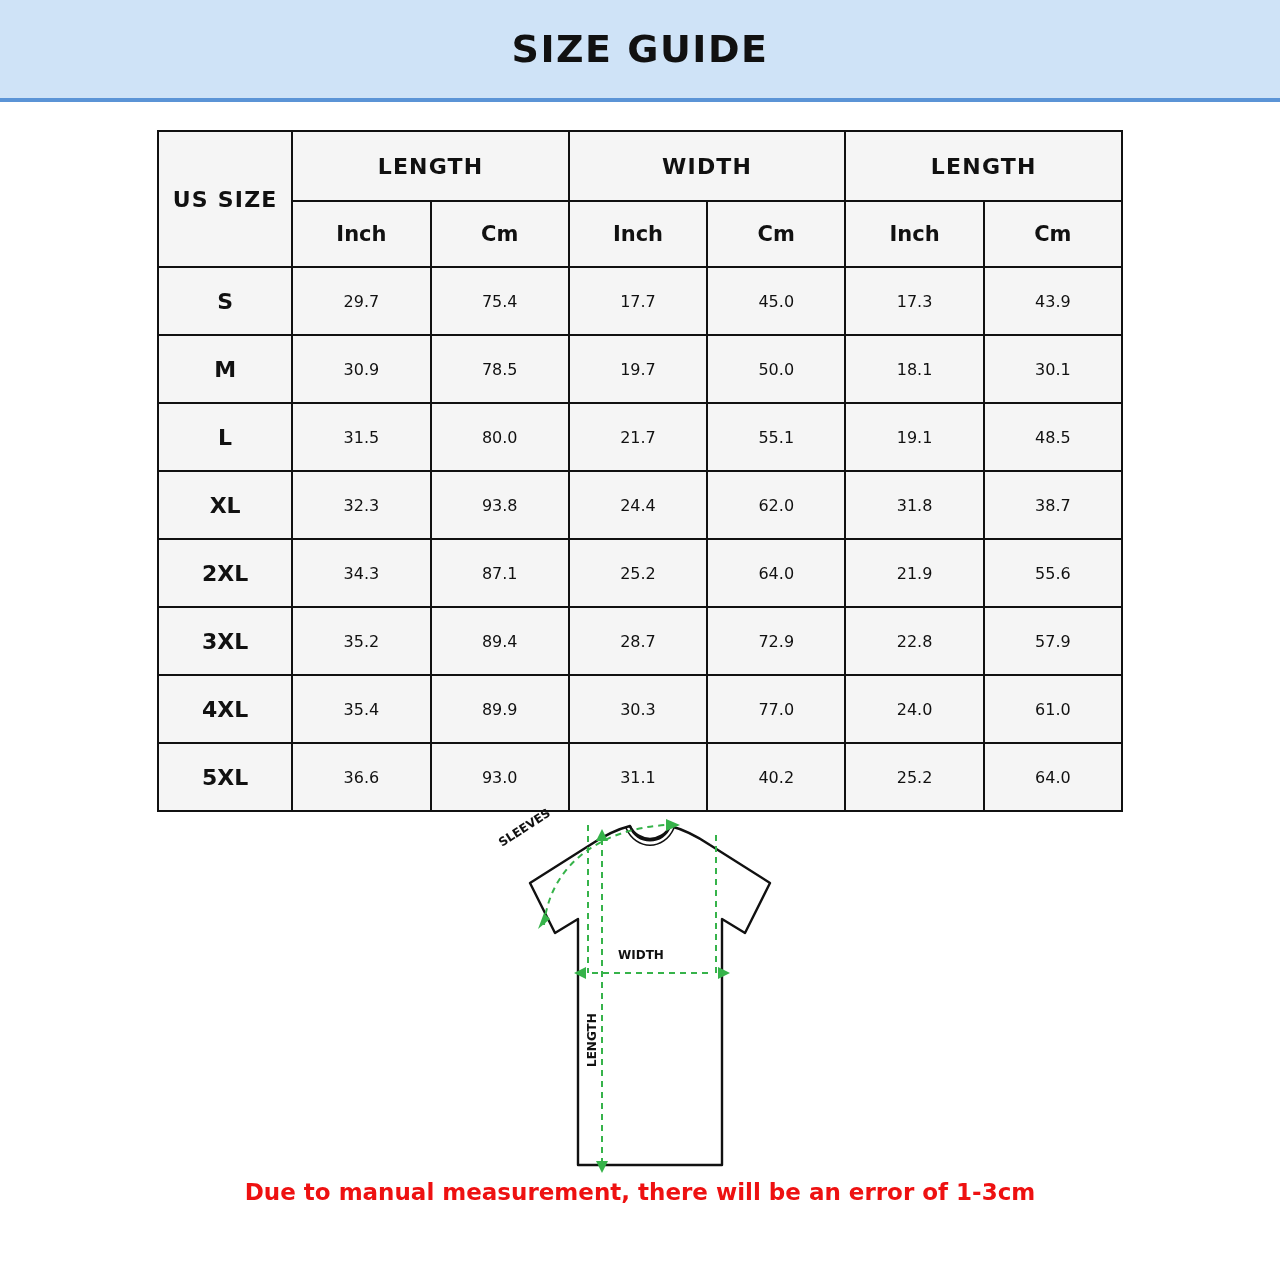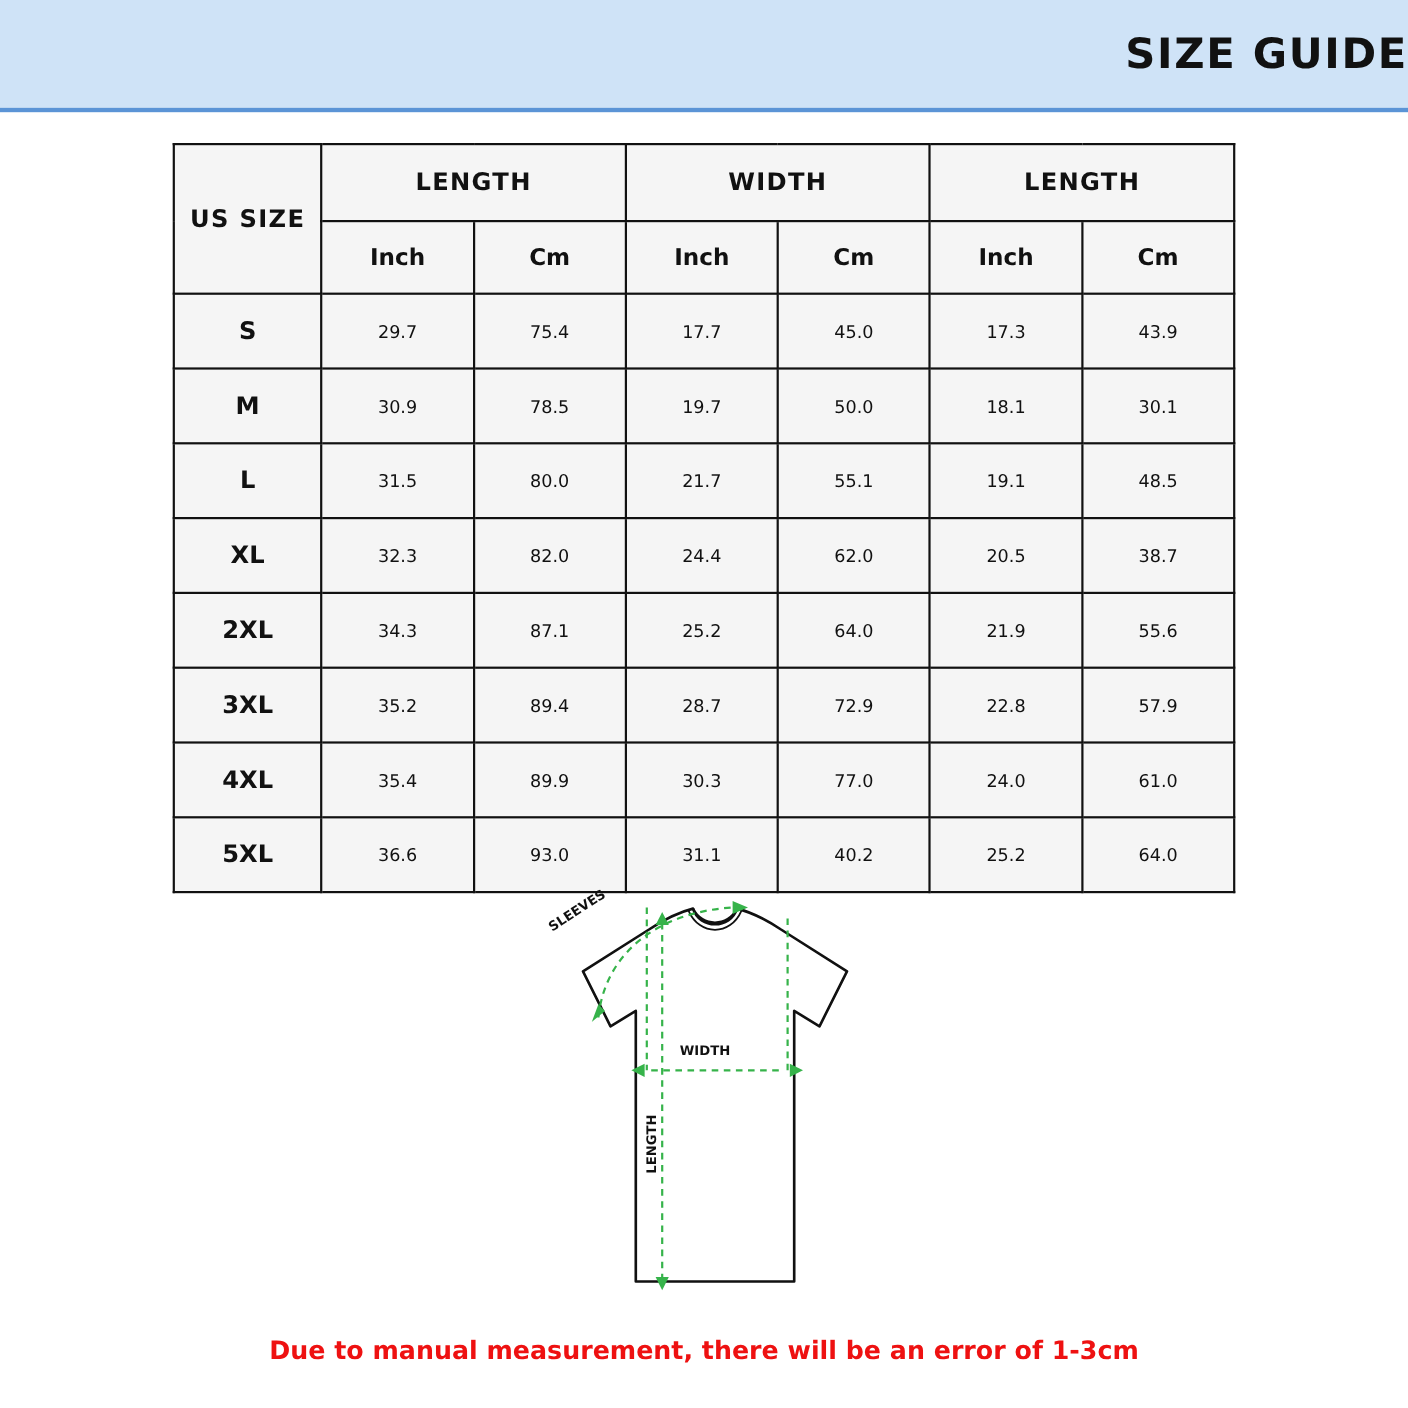--- a/index.html
+++ b/index.html
@@ -24,21 +24,21 @@
   
   .header-band {
     position: absolute;
     left: 0;
     top: 0;
     width: 1280px;
     height: 98px;
     background: #cfe3f7;
     display: flex;
     align-items: center;
-    justify-content: flex-end;
+    justify-content: center;
   }
   .header-band .title {
     font-size: 38px;
     font-weight: bold;
     letter-spacing: 1.5px;
     color: #111111;
     font-family: "DejaVu Sans", sans-serif;
   }
   .header-rule {
     position: absolute;
@@ -105,21 +105,21 @@
     height: 400px;
   }
   .diagram svg {
     display: block;
   }
 
   
   .footer-note {
     position: absolute;
     left: 0;
-    top: 1215px;
+    top: 1179px;
     width: 1280px;
     text-align: center;
     color: #ee1111;
     font-size: 23px;
     font-weight: bold;
     font-family: "DejaVu Sans", sans-serif;
   }
 </style>
 </head>
 <body>
@@ -181,24 +181,24 @@
           <td>31.5</td>
           <td>80.0</td>
           <td>21.7</td>
           <td>55.1</td>
           <td>19.1</td>
           <td>48.5</td>
         </tr>
         <tr class="data-row">
           <td class="size-cell">XL</td>
           <td>32.3</td>
-          <td>82.0</td>
+          <td>93.8</td>
           <td>24.4</td>
           <td>62.0</td>
-          <td>20.5</td>
+          <td>31.8</td>
           <td>38.7</td>
         </tr>
         <tr class="data-row">
           <td class="size-cell">2XL</td>
           <td>34.3</td>
           <td>87.1</td>
           <td>25.2</td>
           <td>64.0</td>
           <td>21.9</td>
           <td>55.6</td>

